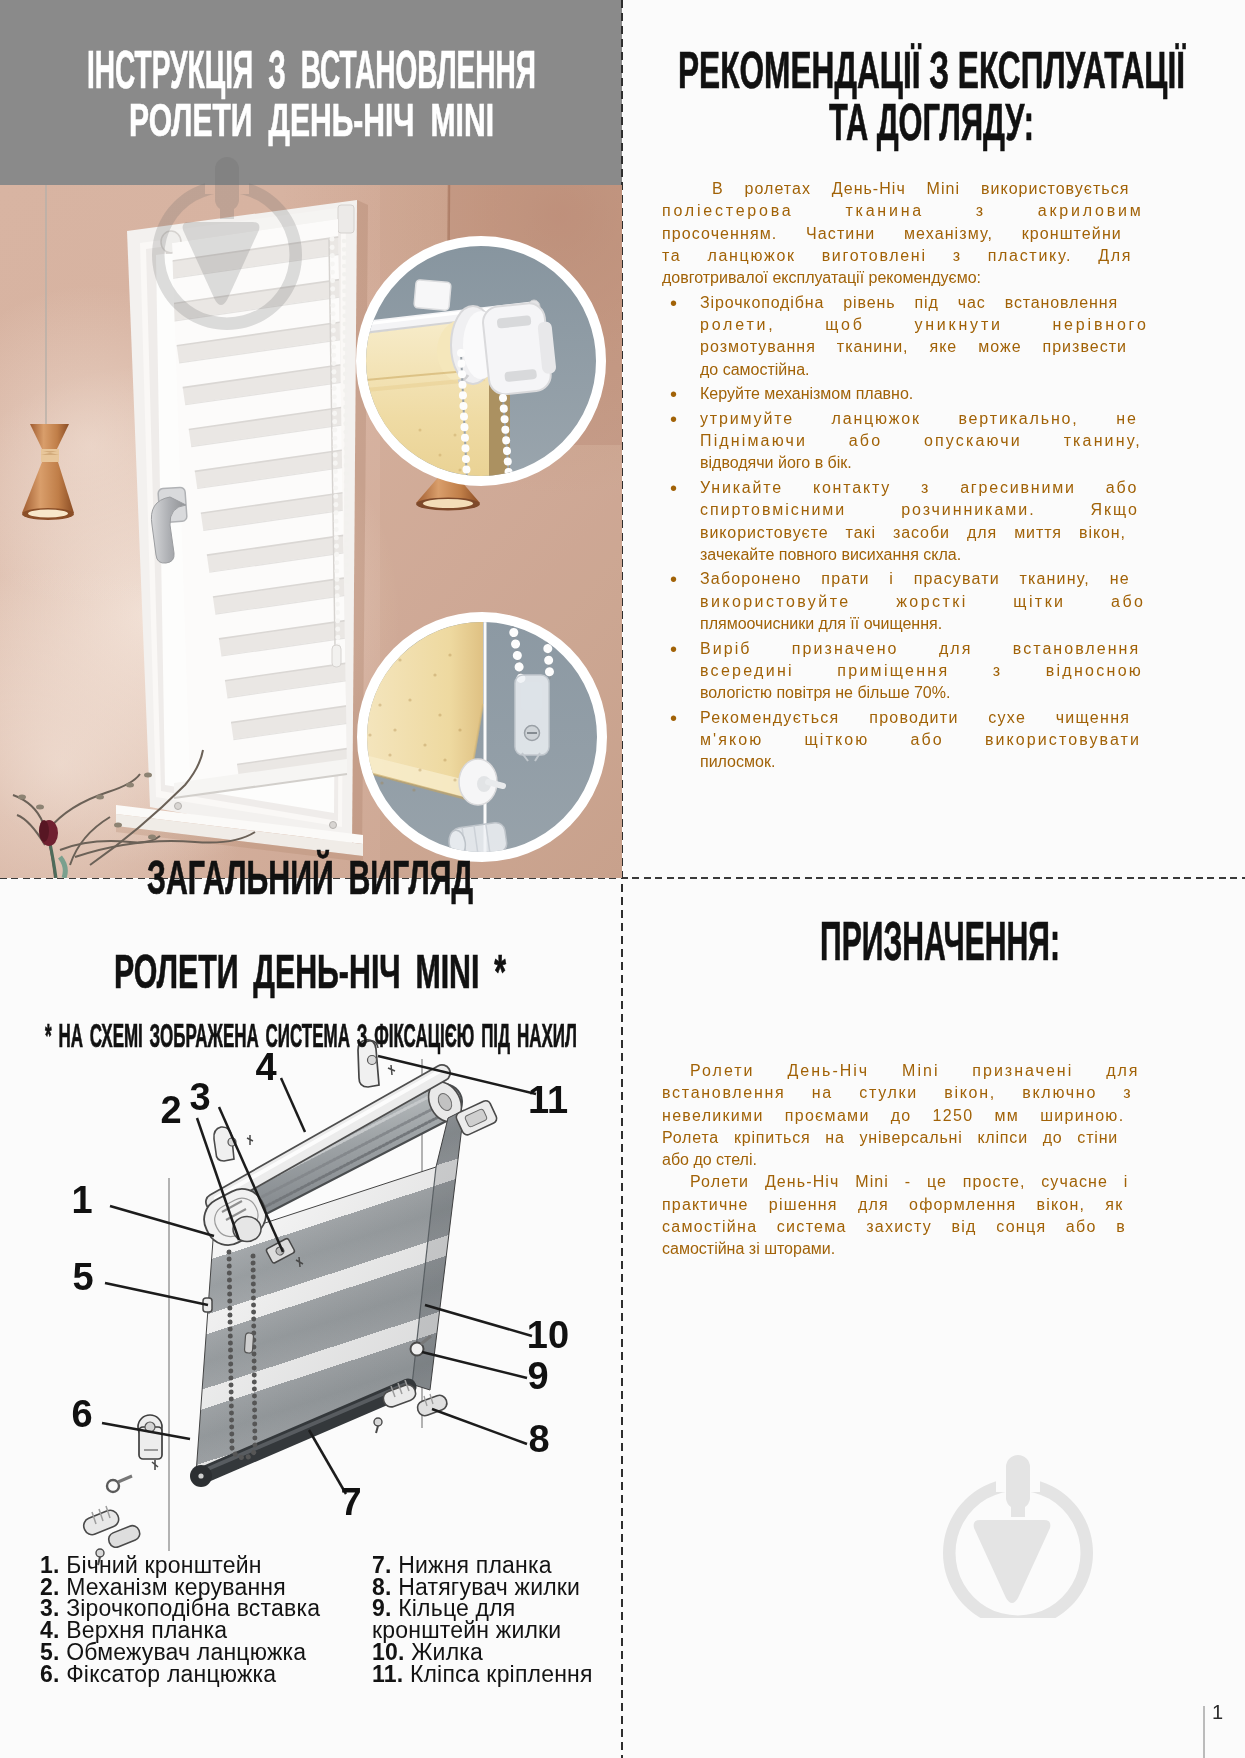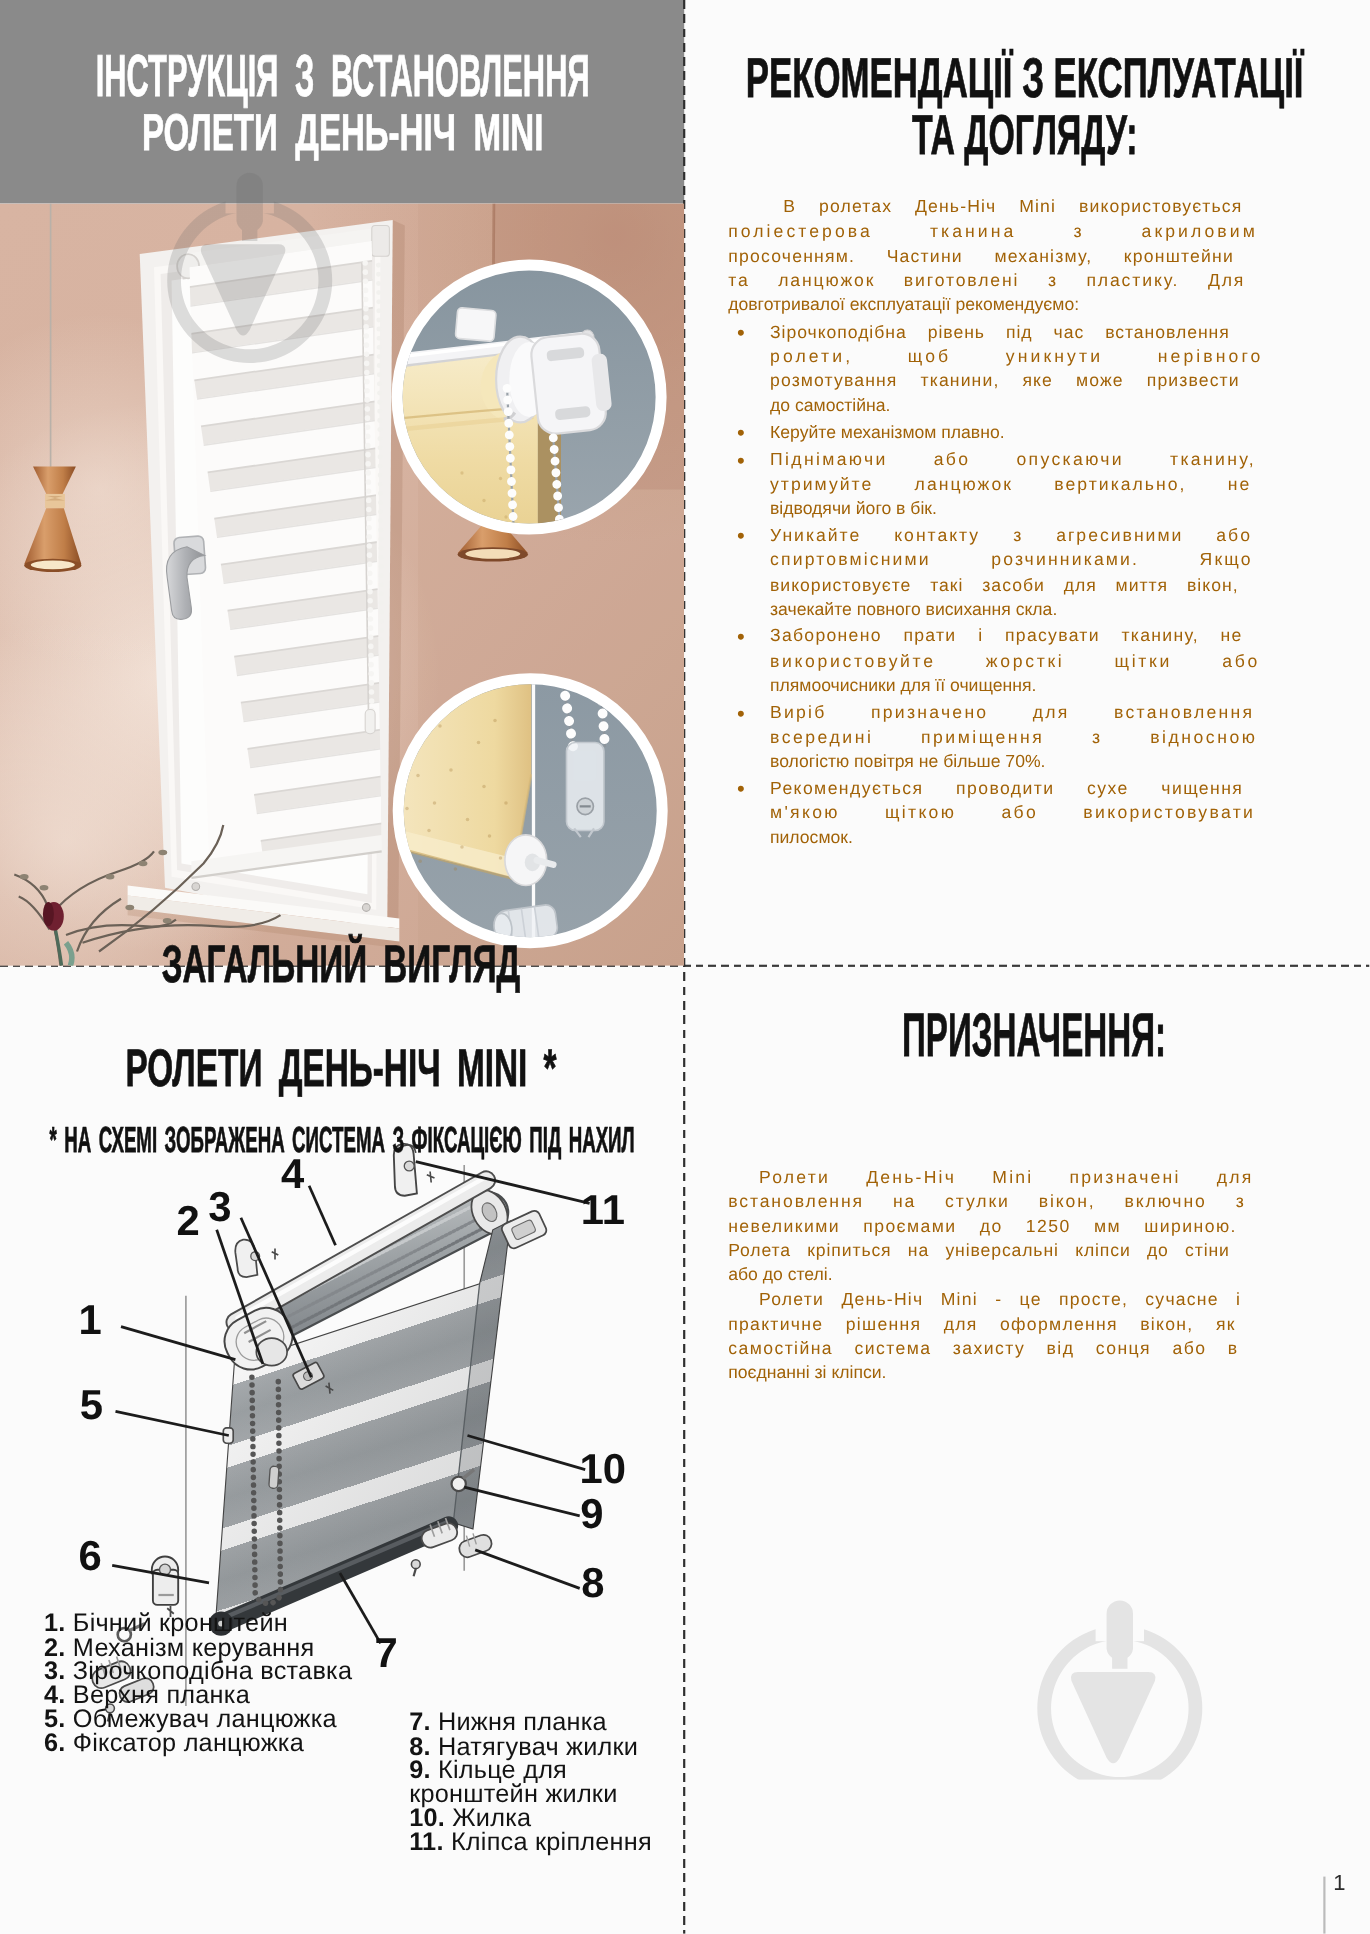--- a/index.html
+++ b/index.html
@@ -41,22 +41,22 @@
       <div class="jl" style="letter-spacing:2.82px;word-spacing:42.37px">ролети, щоб уникнути нерівного</div>
       <div class="jl" style="letter-spacing:1.03px;word-spacing:15.39px">розмотування тканини, яке може призвести</div>
       <div class="ll">до самостійна.</div>
     </div>
 
 <div class="bull">
       <div class="ll">Керуйте механізмом плавно.</div>
     </div>
 
 <div class="bull">
+      <div class="jl" style="letter-spacing:1.84px;word-spacing:31.30px">утримуйте ланцюжок вертикально, не</div>
       <div class="jl" style="letter-spacing:2.14px;word-spacing:35.23px">Піднімаючи або опускаючи тканину,</div>
-      <div class="jl" style="letter-spacing:1.84px;word-spacing:31.30px">утримуйте ланцюжок вертикально, не</div>
       <div class="ll">відводячи його в бік.</div>
     </div>
 
 <div class="bull">
       <div class="jl" style="letter-spacing:1.81px;word-spacing:23.73px">Уникайте контакту з агресивними або</div>
       <div class="jl" style="letter-spacing:1.96px;word-spacing:48.51px">спиртовмісними розчинниками. Якщо</div>
       <div class="jl" style="letter-spacing:0.91px;word-spacing:11.76px">використовуєте такі засоби для миття вікон,</div>
       <div class="ll">зачекайте повного висихання скла.</div>
     </div>
 
@@ -528,21 +528,21 @@
 <text x="548" y="83">11</text>
 </g>
 </svg>
 
 <div class="hw " style="left:147px;top:854px"><span class="hl" id="h3a" style="transform:scaleX(0.6307);font-size:48px;word-spacing:10px;">ЗАГАЛЬНИЙ ВИГЛЯД</span></div>
 
 <div class="hw " style="left:114px;top:948.4px"><span class="hl" id="h3b" style="transform:scaleX(0.6321);font-size:48px;word-spacing:10px;">РОЛЕТИ ДЕНЬ-НІЧ MINI *</span></div>
 
 <div class="hw " style="left:45px;top:1019px"><span class="hl" id="h3c" style="transform:scaleX(0.5147);font-size:33px;word-spacing:4px;">* НА СХЕМІ ЗОБРАЖЕНА СИСТЕМА З ФІКСАЦІЄЮ ПІД НАХИЛ</span></div>
 
-<div class="abs leg" style="left:40px;top:1465px;width:330px">
+<div class="abs leg" style="left:40px;top:1555px;width:330px">
 <div><b>1.</b> Бічний кронштейн</div>
 <div><b>2.</b> Механізм керування</div>
 <div><b>3.</b> Зірочкоподібна вставка</div>
 <div><b>4.</b> Верхня планка</div>
 <div><b>5.</b> Обмежувач ланцюжка</div>
 <div><b>6.</b> Фіксатор ланцюжка</div>
 </div>
 
 <div class="abs leg" style="left:372px;top:1555px;width:240px">
 <div><b>7.</b> Нижня планка</div>
@@ -557,21 +557,21 @@
 
 <div class="abs body20" id="ptext" style="left:662px;top:1060px;width:548px">
 <div class="jl ind2" style="letter-spacing:2.01px;word-spacing:26.43px">Ролети День-Ніч Mini призначені для</div>
 <div class="jl" style="letter-spacing:1.72px;word-spacing:20.12px">встановлення на стулки вікон, включно з</div>
 <div class="jl" style="letter-spacing:1.31px;word-spacing:15.29px">невеликими проємами до 1250 мм шириною.</div>
 <div class="jl" style="letter-spacing:0.80px;word-spacing:9.59px">Ролета кріпиться на універсальні кліпси до стіни</div>
 <div class="ll">або до стелі.</div>
 <div class="jl ind2" style="letter-spacing:1.11px;word-spacing:10.19px">Ролети День-Ніч Mini - це просте, сучасне і</div>
 <div class="jl" style="letter-spacing:1.17px;word-spacing:14.73px">практичне рішення для оформлення вікон, як</div>
 <div class="jl" style="letter-spacing:1.30px;word-spacing:13.70px">самостійна система захисту від сонця або в</div>
-<div class="ll">поєднанні зі кліпси.</div>
+<div class="ll">самостійна зі шторами.</div>
 </div>
 
 <svg class="abs" style="left:928px;top:1448px" width="180" height="170" viewBox="0 0 180 170">
 <defs>
       <mask id="wmk1">
         <rect x="0" y="0" width="180" height="170" fill="#fff"></rect>
         <rect x="68" y="14" width="44" height="30" fill="#000"></rect>
       </mask>
     </defs>
 <g fill="#e4e4e4">

